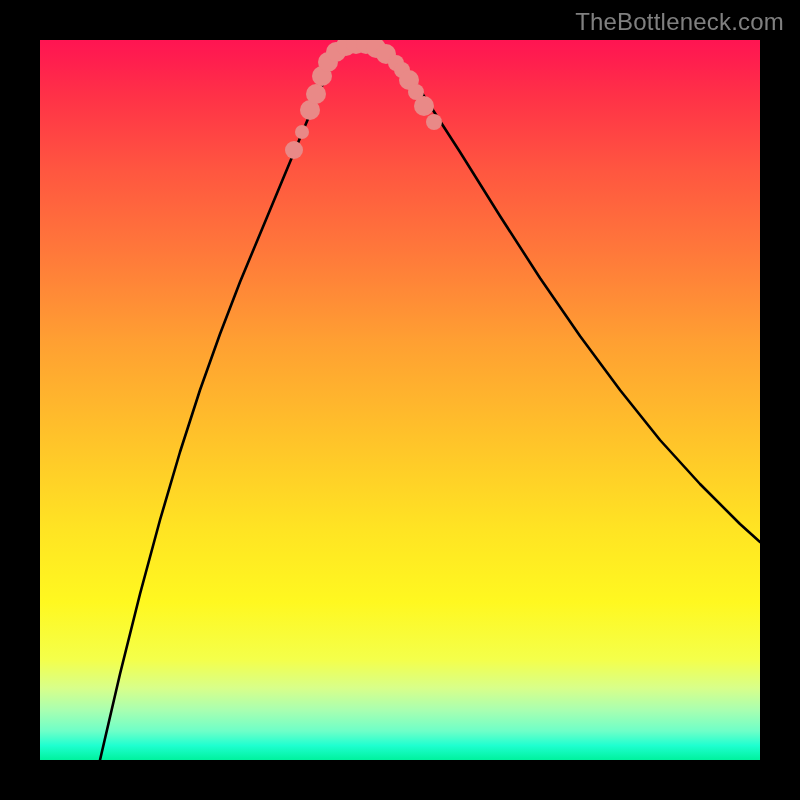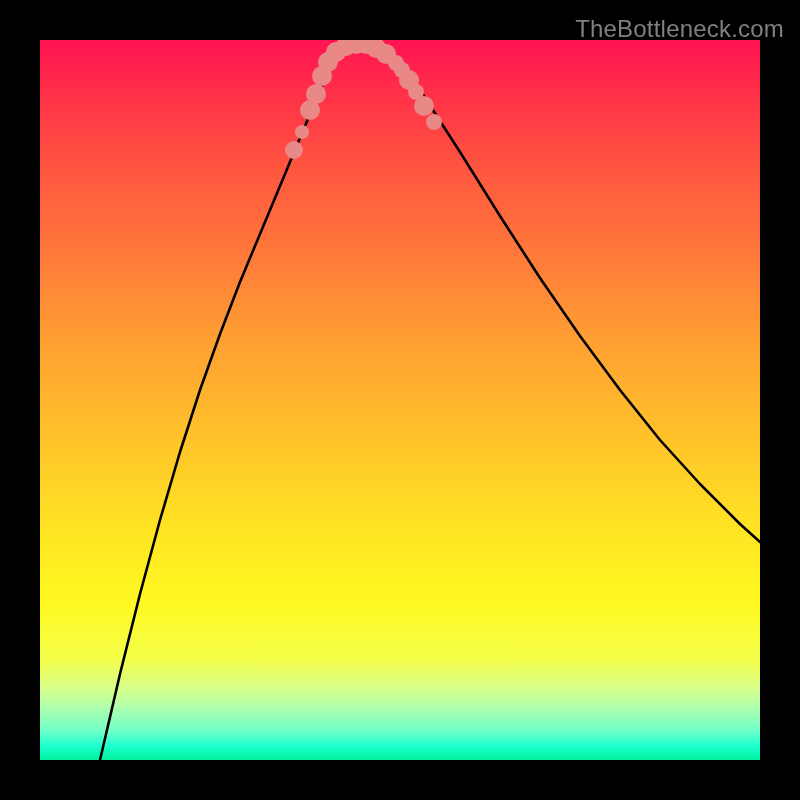--- a/index.html
+++ b/index.html
@@ -41,21 +41,21 @@
   }
   .svg-layer {
     position: absolute;
     left: 40px;
     top: 40px;
     width: 720px;
     height: 720px;
   }
   .watermark {
     position: absolute;
-    top: 15px;
+    top: 8px;
     right: 16px;
     font-family: Arial, Helvetica, sans-serif;
     font-size: 24px;
     color: #808080;
     letter-spacing: 0.2px;
   }
 </style>
 </head>
 <body>
 

